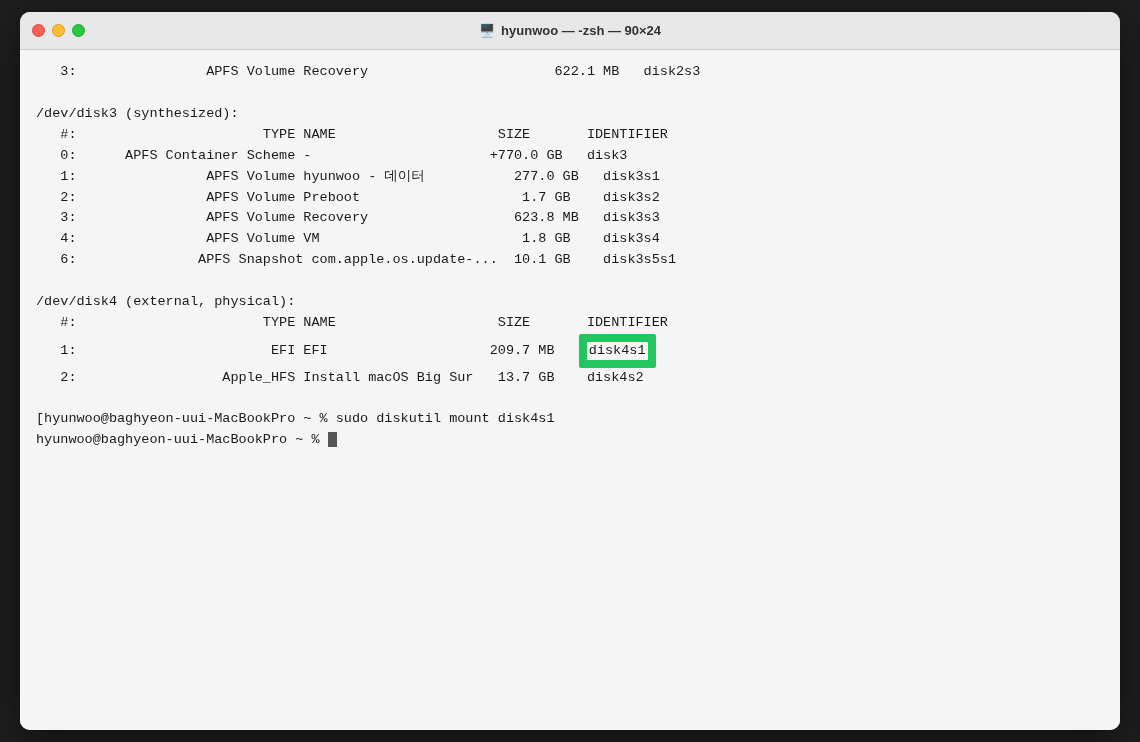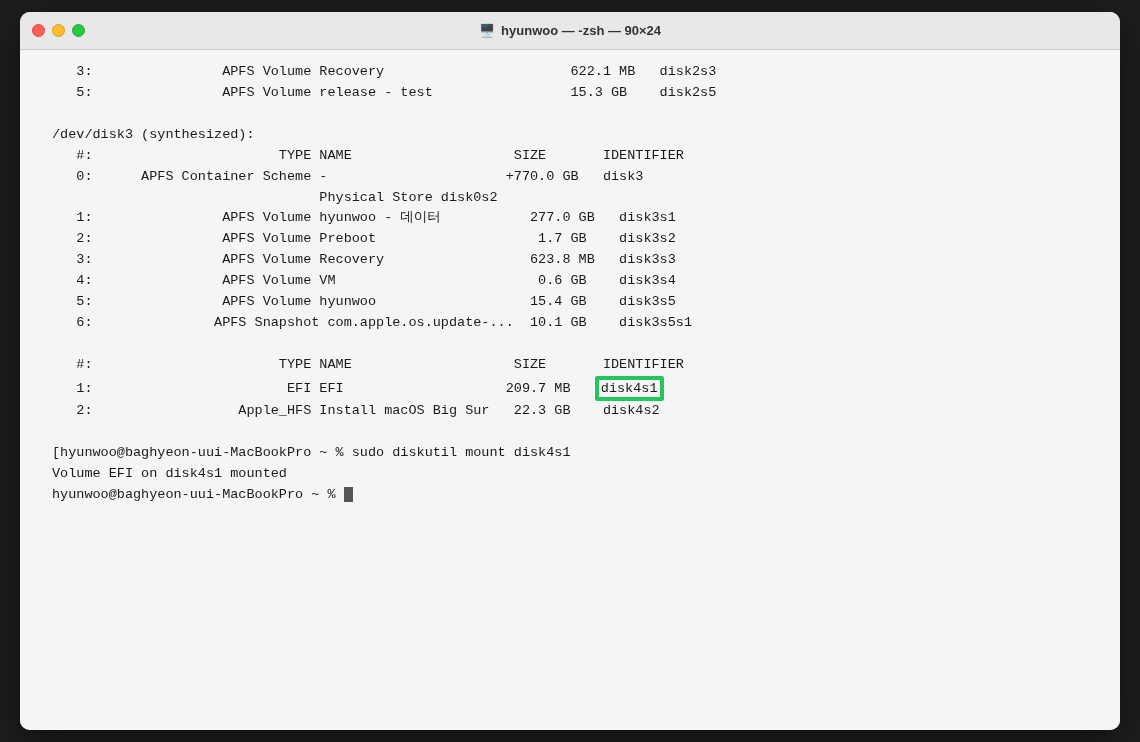--- a/index.html
+++ b/index.html
@@ -64,26 +64,25 @@
       font-family: 'Menlo', 'Monaco', 'Courier New', monospace;
       font-size: 13.5px;
       line-height: 1.55;
       color: #1a1a1a;
       min-height: 680px;
     }
 
     .line {
       white-space: pre;
       display: block;
-      margin-left: 16px;
     }
 
     .highlighted-id {
       display: inline-block;
-      border: 4px solid #22c55e;
+      border: 8px solid #22c55e;
       padding: 0 2px;
       line-height: 1.3;
       border-radius: 2px;
     }
 
     .cursor {
       display: inline-block;
       width: 9px;
       height: 15px;
       background: #555;
@@ -106,34 +105,31 @@
       <div class="traffic-light tl-max"></div>
     </div>
     <div class="titlebar-title">
       <span>🖥️</span>
       <span>hyunwoo — -zsh — 90×24</span>
     </div>
   </div>
 
   <div class="terminal-body">
     <span class="line">   3:                APFS Volume Recovery                       622.1 MB   disk2s3</span>
-    <span class="line">   5:                APFS Volume release - test                 15.3 GB    disk2s5</span>
     <span class="line">&nbsp;</span>
     <span class="line">/dev/disk3 (synthesized):</span>
     <span class="line">   #:                       TYPE NAME                    SIZE       IDENTIFIER</span>
     <span class="line">   0:      APFS Container Scheme -                      +770.0 GB   disk3</span>
-    <span class="line">                                 Physical Store disk0s2</span>
     <span class="line">   1:                APFS Volume hyunwoo - 데이터           277.0 GB   disk3s1</span>
     <span class="line">   2:                APFS Volume Preboot                    1.7 GB    disk3s2</span>
     <span class="line">   3:                APFS Volume Recovery                  623.8 MB   disk3s3</span>
-    <span class="line">   4:                APFS Volume VM                         0.6 GB    disk3s4</span>
-    <span class="line">   5:                APFS Volume hyunwoo                   15.4 GB    disk3s5</span>
+    <span class="line">   4:                APFS Volume VM                         1.8 GB    disk3s4</span>
     <span class="line">   6:               APFS Snapshot com.apple.os.update-...  10.1 GB    disk3s5s1</span>
     <span class="line">&nbsp;</span>
+    <span class="line">/dev/disk4 (external, physical):</span>
     <span class="line">   #:                       TYPE NAME                    SIZE       IDENTIFIER</span>
     <span class="line"><span>   1:                        EFI EFI                    209.7 MB   </span><span class="highlighted-id">disk4s1</span></span>
-    <span class="line">   2:                  Apple_HFS Install macOS Big Sur   22.3 GB    disk4s2</span>
+    <span class="line">   2:                  Apple_HFS Install macOS Big Sur   13.7 GB    disk4s2</span>
     <span class="line">&nbsp;</span>
     <span class="line">[hyunwoo@baghyeon-uui-MacBookPro ~ % sudo diskutil mount disk4s1</span>
-    <span class="line">Volume EFI on disk4s1 mounted</span>
     <span class="line"><span>hyunwoo@baghyeon-uui-MacBookPro ~ % </span><span class="cursor"></span></span>
   </div>
 </div>
 
 </body></html>

